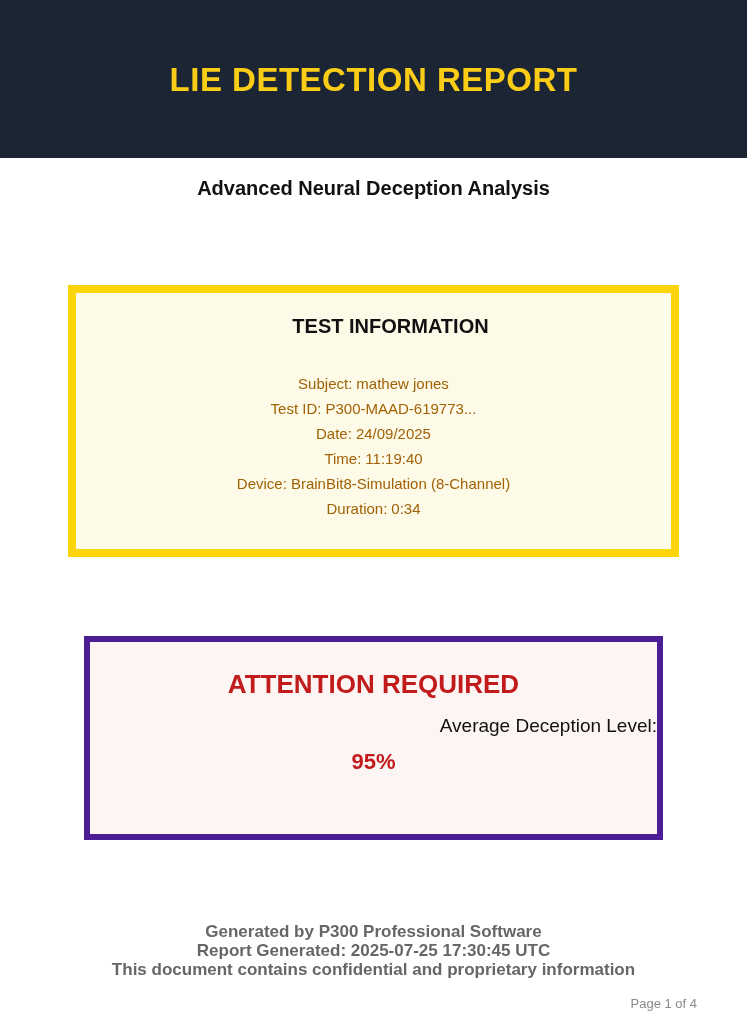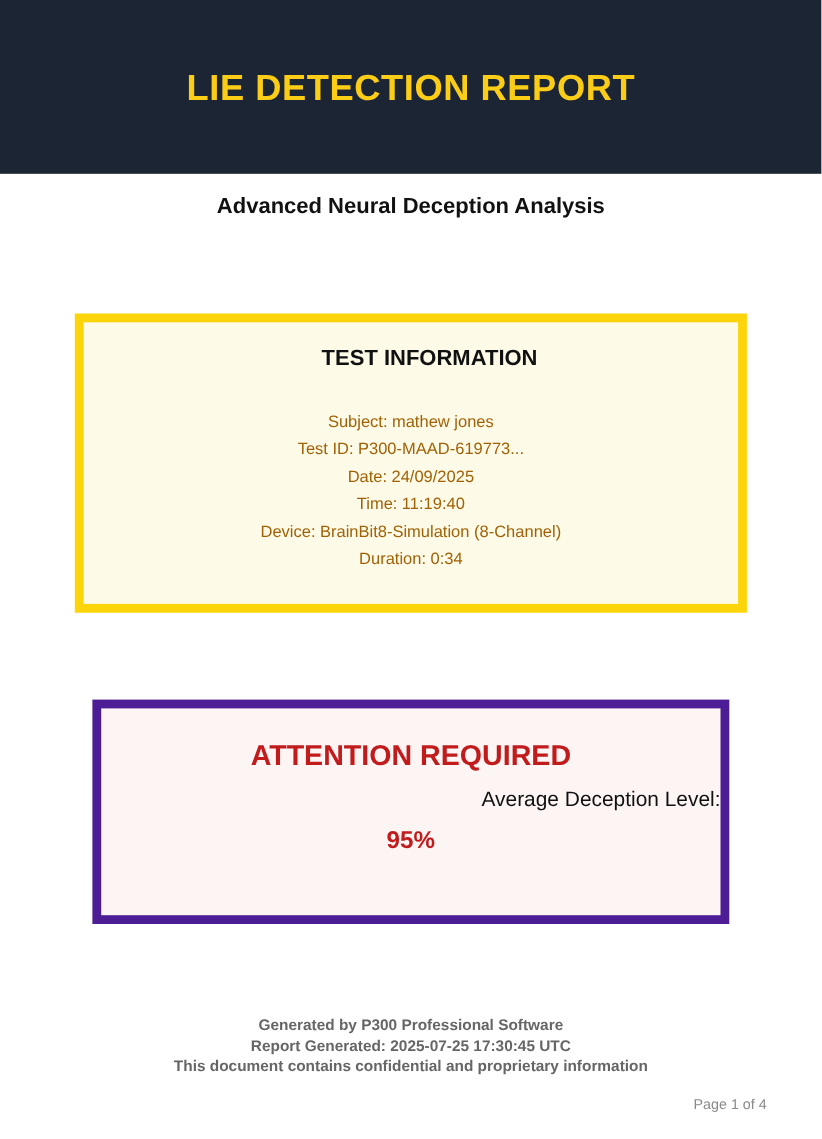--- a/index.html
+++ b/index.html
@@ -75,21 +75,21 @@
   }
   .info-row .info-value { margin-left: 4px; }
 
   
   .attention-box {
     position: absolute;
     top: 636px;
     left: 84px;
     width: 579px;
     height: 204px;
-    border: 8px solid #4c1d95;
+    border: 6px solid #4c1d95;
     background: #FDF4F4;
     text-align: center;
   }
   .attention-title {
     margin-top: 27px;
     font-size: 26px;
     font-weight: bold;
     color: #C11B1B;
     line-height: 30px;
   }
@@ -110,21 +110,21 @@
   }
 
   
   .report-footer {
     position: absolute;
     top: 922px; left: 0;
     width: 747px;
     text-align: center;
   }
   .footer-line {
-    font-size: 14px;
+    font-size: 17px;
     font-weight: bold;
     color: #666666;
     line-height: 19px;
   }
 
   .page-indicator {
     position: absolute;
     top: 996px;
     right: 50px;
     font-size: 13px;

